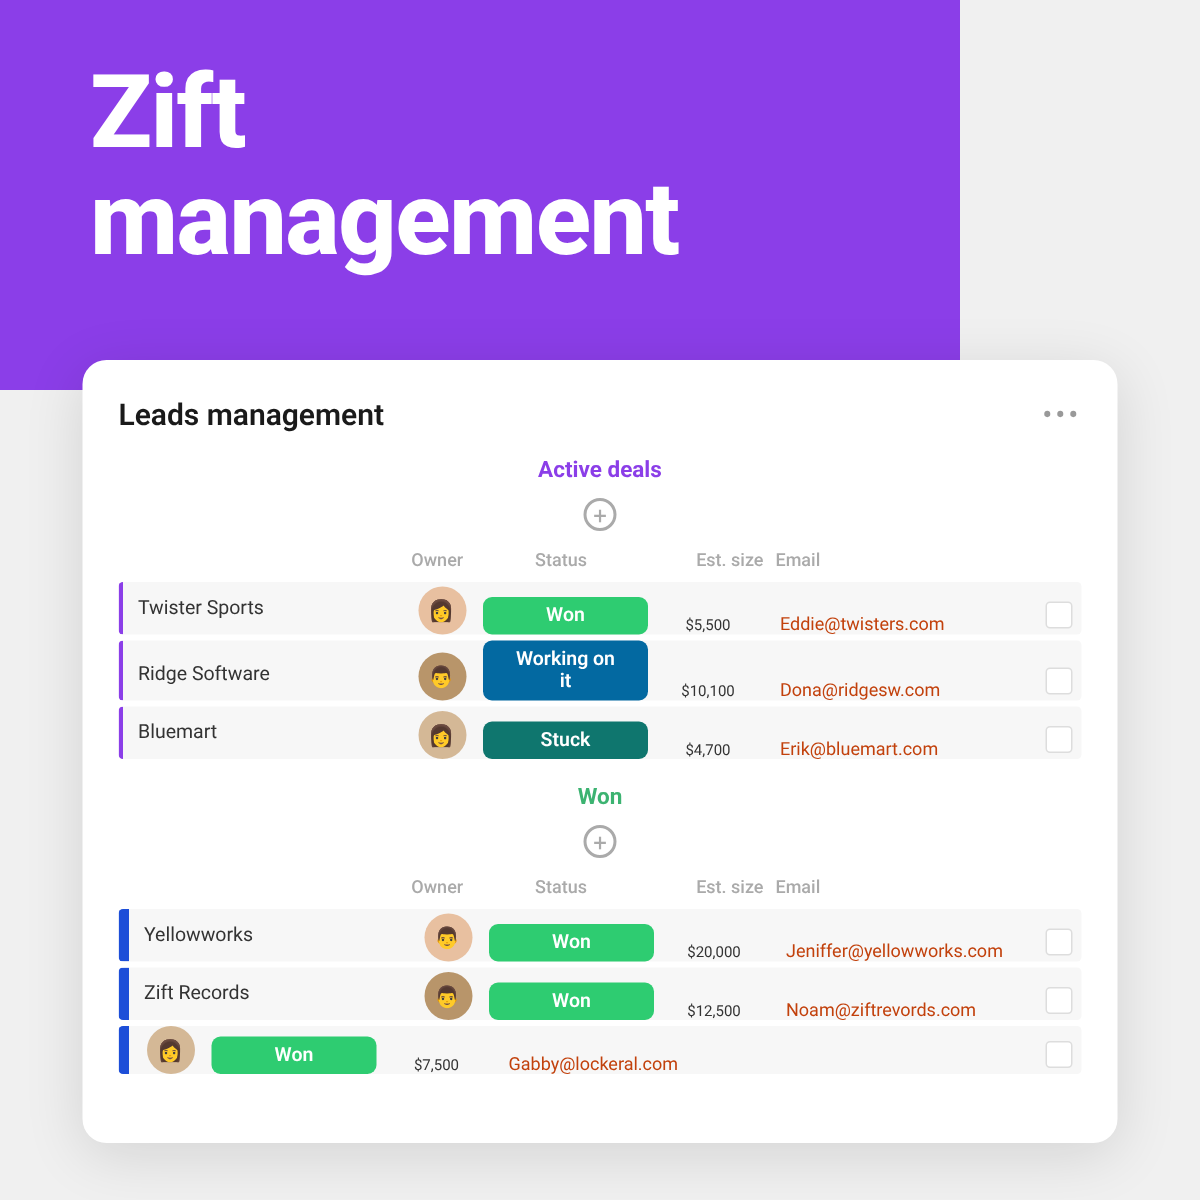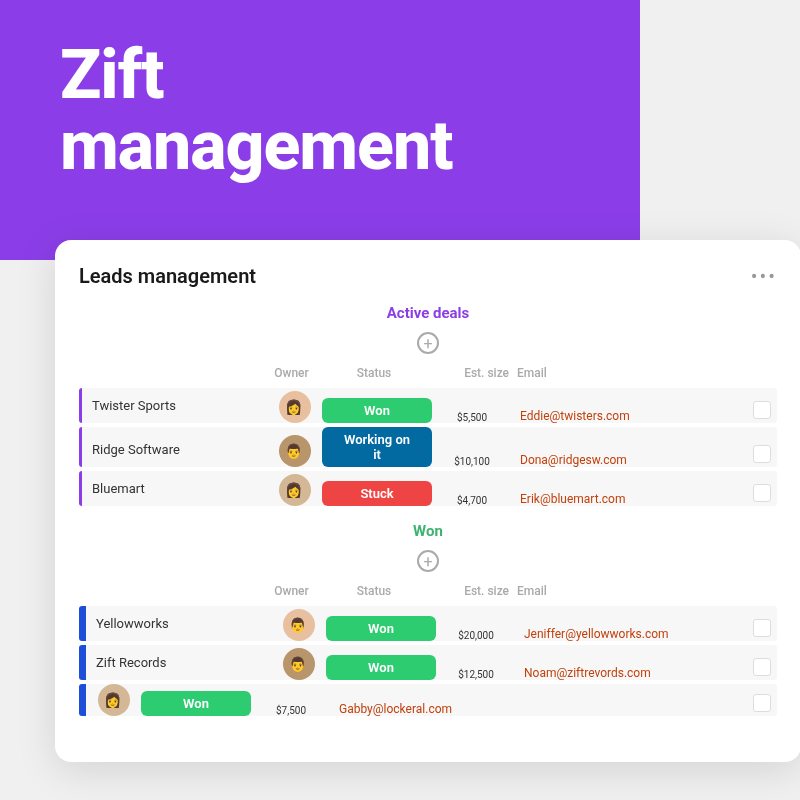--- a/index.html
+++ b/index.html
@@ -29,21 +29,21 @@
       font-size: 68px;
       font-weight: 800;
       line-height: 1.05;
       letter-spacing: -1px;
     }
 
     .card {
       position: absolute;
       top: 240px;
       left: 55px;
-      width: 746px;
+      width: 690px;
       background: white;
       border-radius: 16px;
       box-shadow: 0 8px 40px rgba(0,0,0,0.12);
       padding: 24px 0 30px 0;
     }
 
     .card-header {
       display: flex;
       align-items: center;
       justify-content: space-between;
@@ -134,21 +134,21 @@
       border-radius: 6px;
       font-size: 13px;
       font-weight: 600;
       color: white;
       text-align: center;
       width: 110px;
     }
 
     .badge-won { background: #2ecc71; }
     .badge-working { background: #0369a1; }
-    .badge-stuck { background: #ef4444; }
+    .badge-stuck { background: #0f766e; }
 
     .col-size {
       flex: 0 0 80px;
       font-size: 10px;
       color: #333;
       text-align: center;
     }
 
     .col-email {
       flex: 1;

